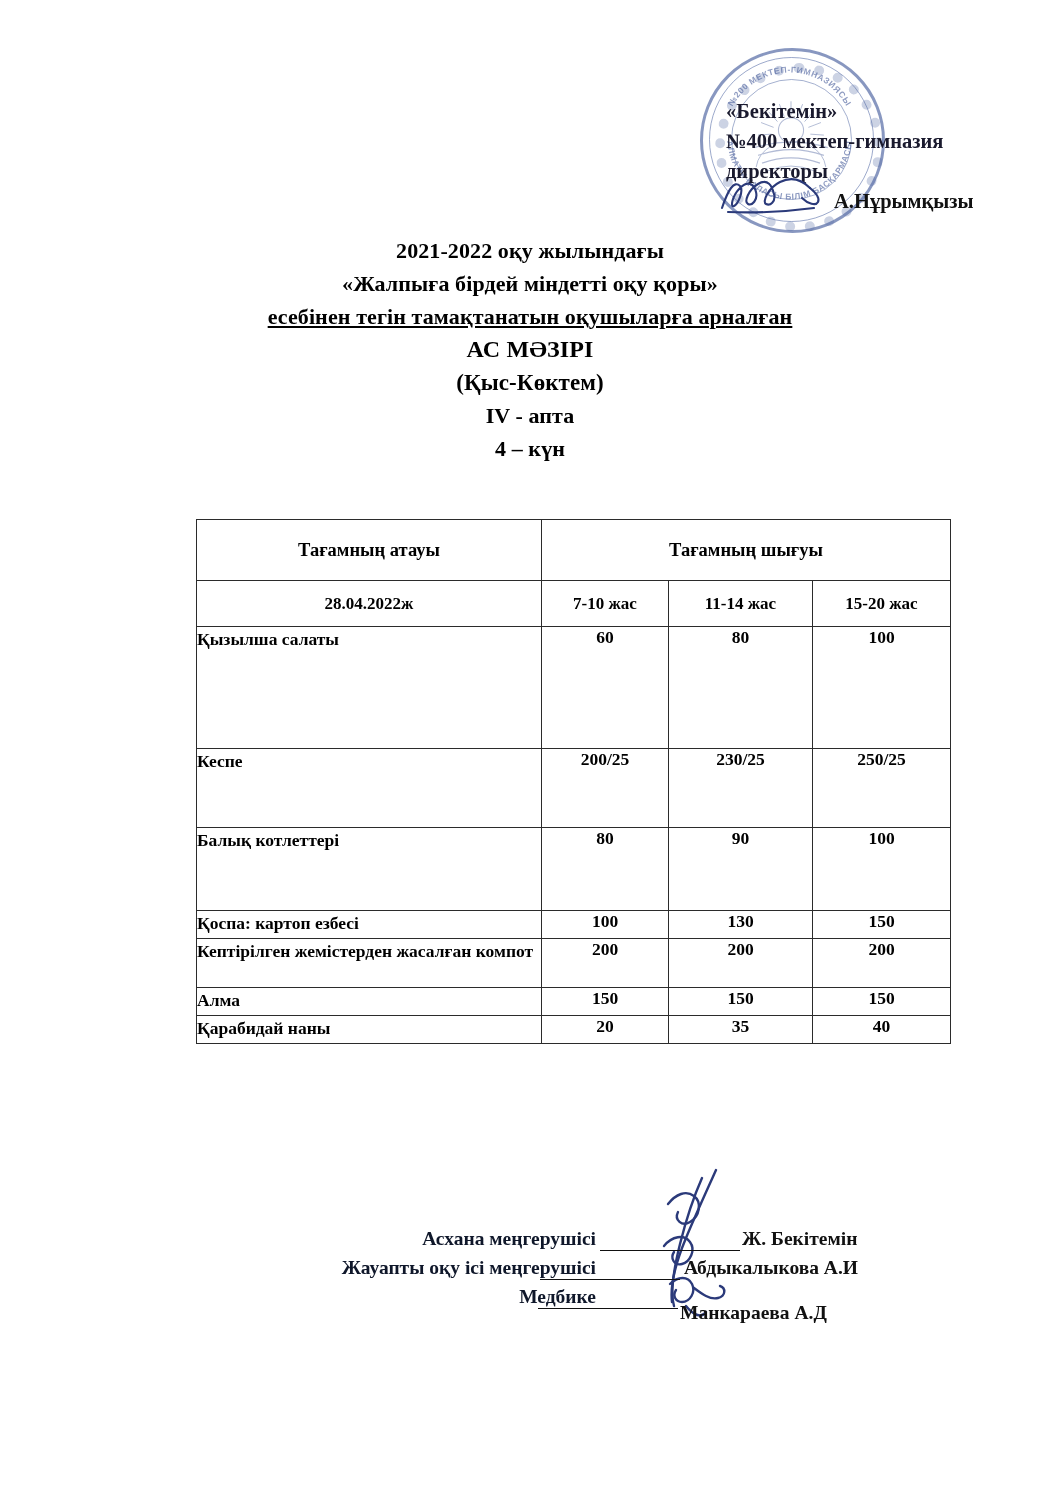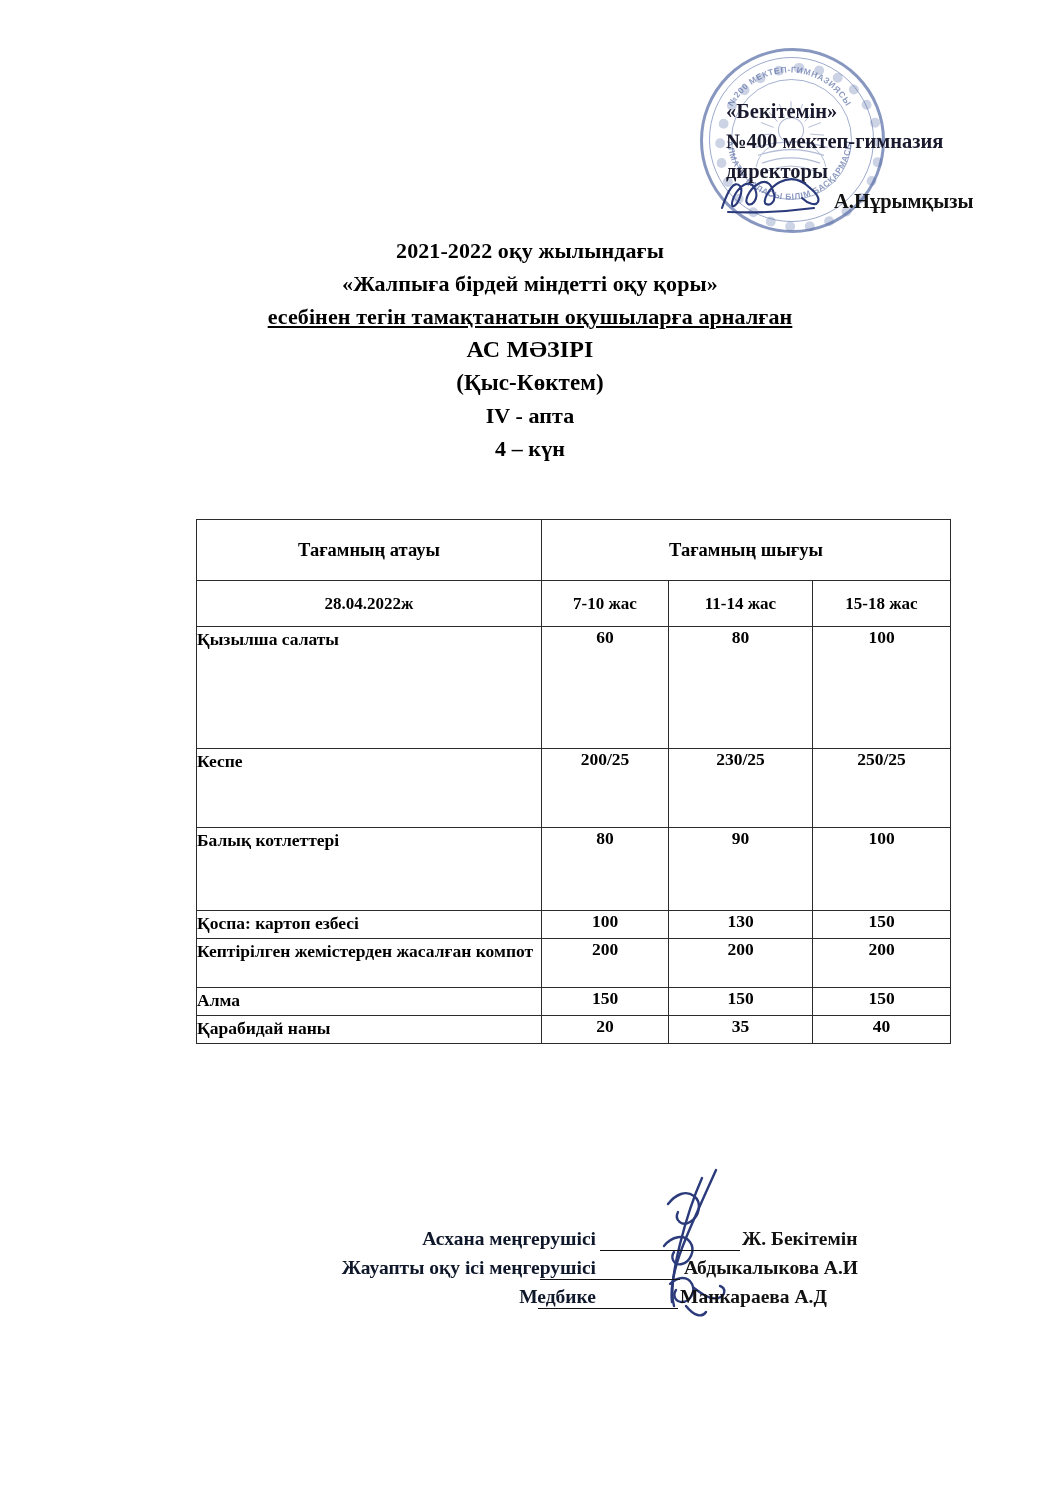--- a/index.html
+++ b/index.html
@@ -222,21 +222,21 @@
     top: 0;
     font-weight: bold;
     font-size: 19.5px;
     color: #111;
   }
   #sign-row-0 .sign-line { left: 340px; width: 140px; }
   #sign-row-0 .sign-name { left: 482px; }
   #sign-row-1 .sign-line { left: 280px; width: 140px; }
   #sign-row-1 .sign-name { left: 424px; }
   #sign-row-2 .sign-line { left: 278px; width: 140px; }
-  #sign-row-2 .sign-name { left: 420px; }
+  #sign-row-2 .sign-name { left: 420px; margin-top: 16px; }
   #staff-signatures {
     position: absolute;
     left: 330px;
     top: -62px;
     width: 220px;
     height: 160px;
     pointer-events: none;
   }
 </style>
 </head>
@@ -322,21 +322,21 @@
     </colgroup>
     <thead>
       <tr>
         <th class="head-main">Тағамның атауы</th>
         <th class="head-main" colspan="3">Тағамның шығуы</th>
       </tr>
       <tr>
         <th class="head-sub">28.04.2022ж</th>
         <th class="head-sub">7-10 жас</th>
         <th class="head-sub">11-14 жас</th>
-        <th class="head-sub">15-18 жас</th>
+        <th class="head-sub">15-20 жас</th>
       </tr>
     </thead>
     <tbody>
       <tr class="r-tall">
         <td class="dish">Қызылша салаты</td>
         <td class="amt">60</td>
         <td class="amt">80</td>
         <td class="amt">100</td>
       </tr>
       <tr class="r-mid">

